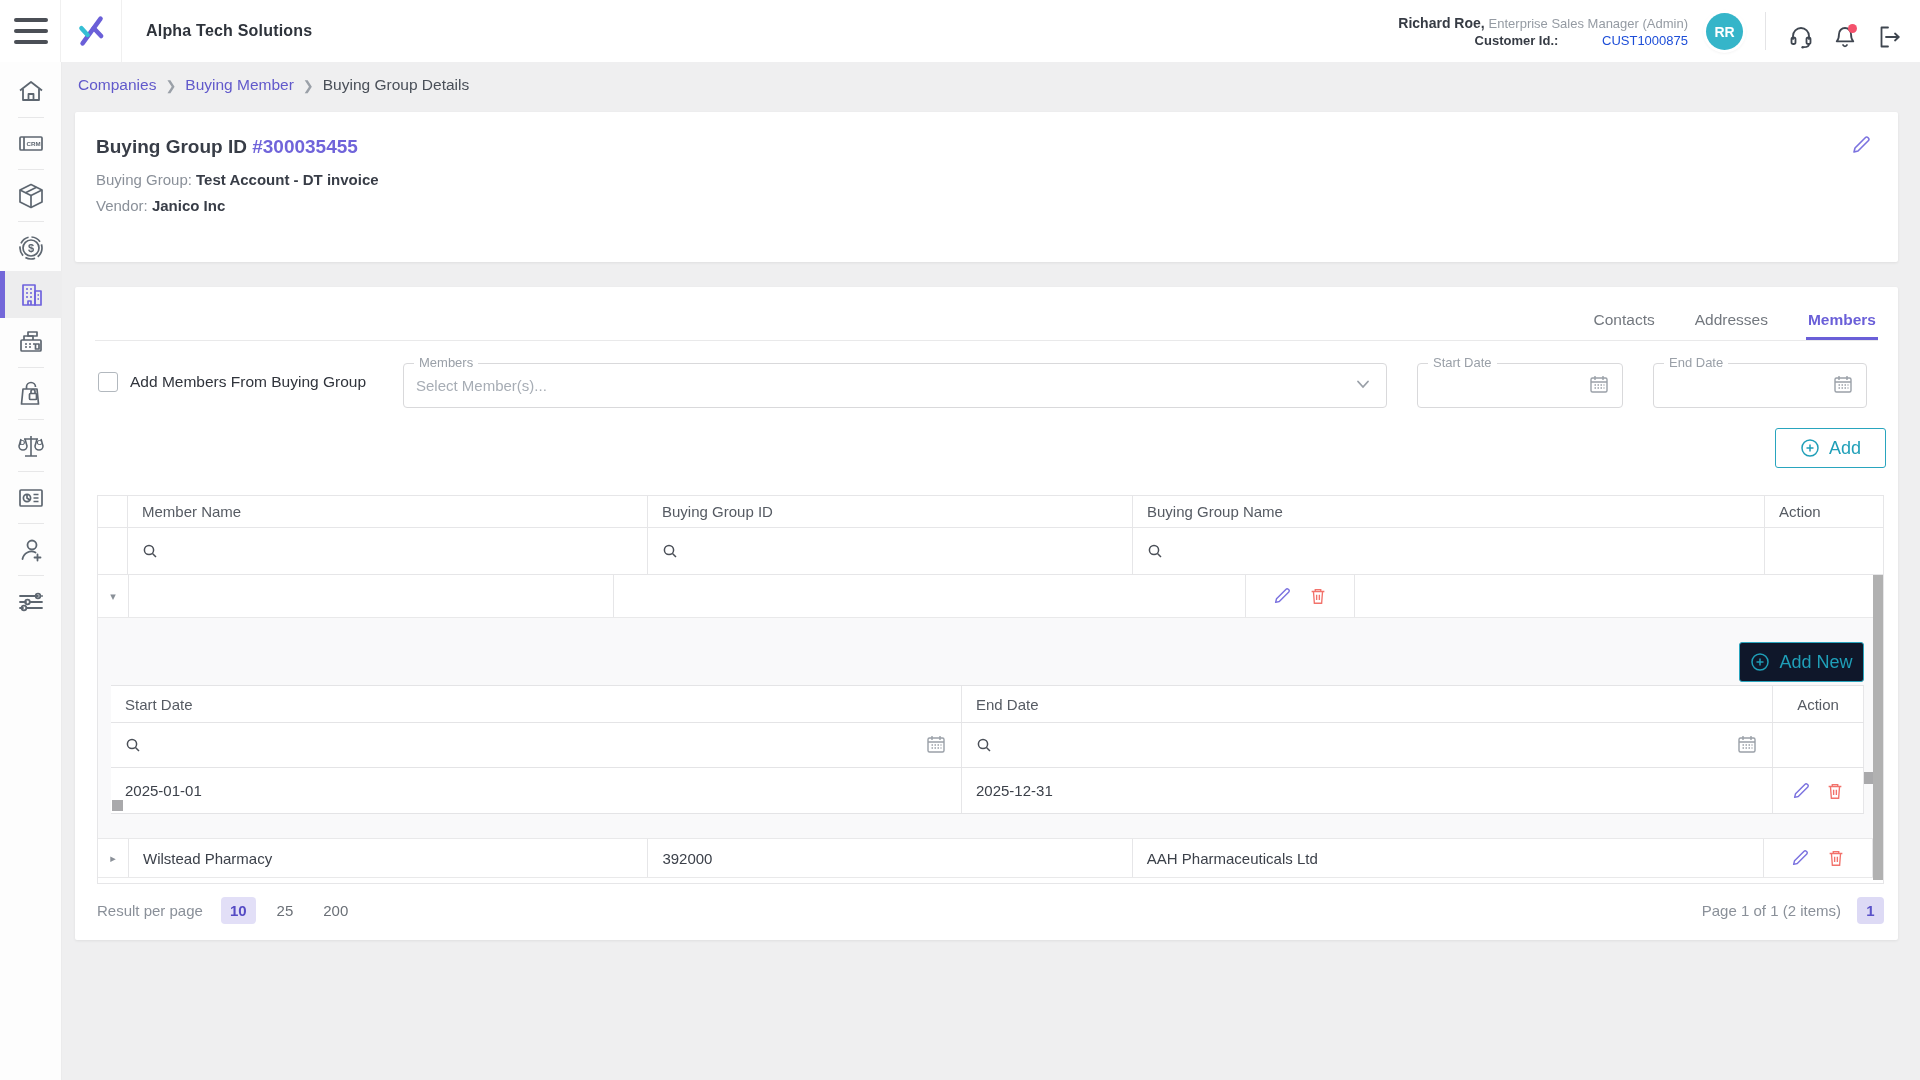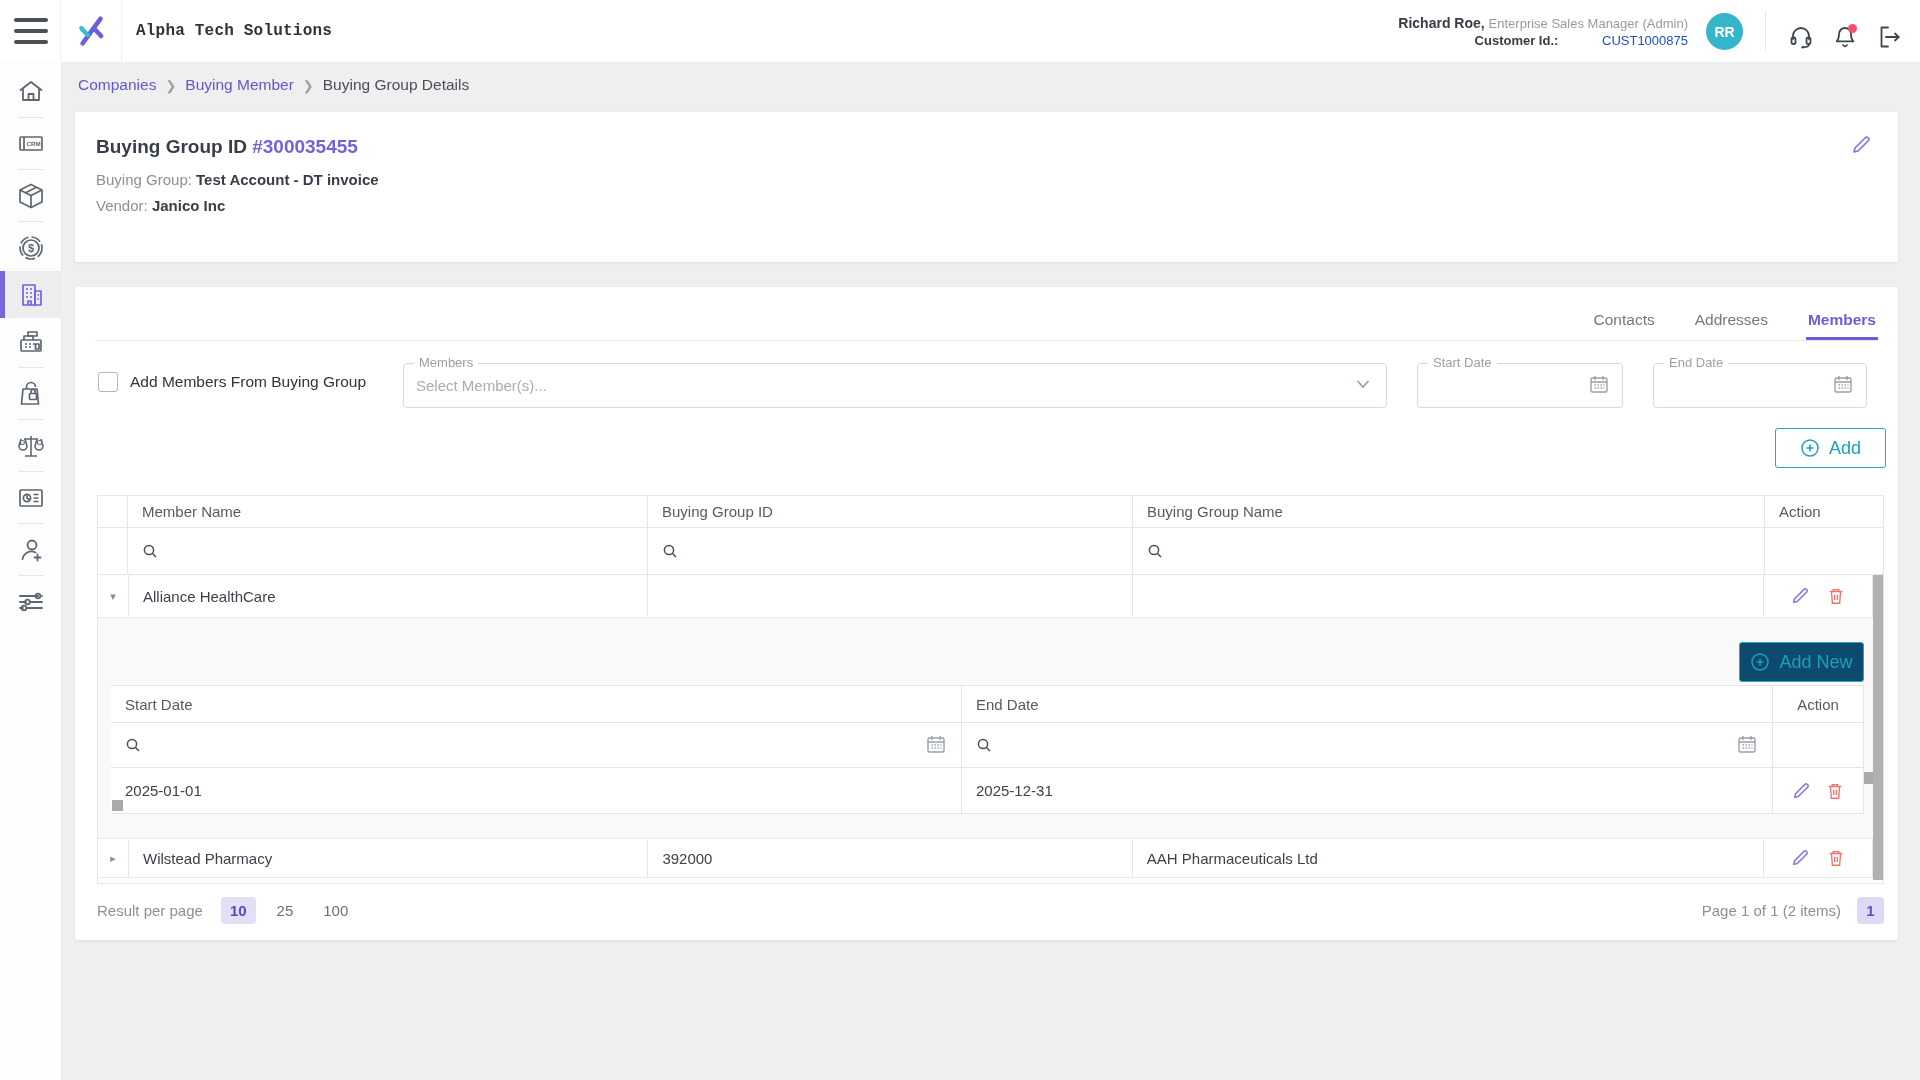--- a/index.html
+++ b/index.html
@@ -5,21 +5,21 @@
   * { margin:0; padding:0; box-sizing:border-box; }
   html,body { width:1920px; height:1080px; }
   body { font-family:"Liberation Sans", sans-serif; background:#efeff0; color:#3a3f48; overflow:hidden; }
   .page { position:relative; width:1920px; height:1080px; }
 
   
   .topbar { position:absolute; top:0; left:0; width:1920px; height:62px; background:#fff; z-index:5; display:flex; align-items:center; }
   .hamburger { width:34px; height:26px; margin-left:14px; display:flex; flex-direction:column; justify-content:space-between; cursor:pointer; }
   .hamburger span { display:block; height:4px; border-radius:2px; background:#4b4f56; }
   .logo-box { width:62px; height:62px; margin-left:12px; border-left:1px solid #f0f0f0; border-right:1px solid #f0f0f0; display:flex; align-items:center; justify-content:center; }
-  .app-title { font-size:16px; font-weight:bold; color:#2e333b; margin-left:14px; letter-spacing:.2px;font-family:Liberation Mono, monospace; }
+  .app-title { font-size:16px; font-weight:bold; color:#2e333b; margin-left:24px; letter-spacing:.2px; }
   .topbar-right { margin-left:auto; display:flex; align-items:flex-end; gap:18px; padding-right:18px; }
   .user-text { text-align:right; line-height:1.35; }
   .user-line1 { font-size:14px; }
   .user-name { font-weight:bold; color:#363b44; }
   .user-role { color:#959ba3; font-size:13px; }
   .user-line2 { font-size:13px; }
   .cust-label { font-weight:bold; color:#363b44; }
   .cust-value { color:#1d4ed8;margin-left:40px; }
   .avatar { width:37px; height:37px; border-radius:50%; background:#35b5c9; color:#fff; font-weight:bold; font-size:14px; display:flex; align-items:center; justify-content:center; box-shadow:0 0 0 3px #fff, 0 1px 4px rgba(0,0,0,.25); }
   .top-divider { width:1px; height:38px; background:#e4e4e6; margin:0 4px; }
@@ -95,21 +95,21 @@
   .body-rows .tcell:first-child { border-left:none; }
   .data-row { height:43px; border-bottom:1px solid #e9e9ea; }
   .row-wilstead { height:40px; border-top:1px solid #e9e9ea; }
   .vscroll { position:absolute; right:0; top:0; width:10px; height:305px; background:#b1b1b1; }
   .icon-edit { width:20px; height:20px; color:#7b72df; cursor:pointer; }
   .icon-trash { width:20px; height:20px; color:#f2726b; cursor:pointer; }
   .icon-edit svg,.icon-trash svg { width:20px; height:20px; }
 
   
   .expanded { position:relative; width:1775px; height:220px; background:#f9f9fa; }
-  .btn-addnew { position:absolute; left:1641px; top:24px; width:125px; height:40px; background:#0c4a6e; }
+  .btn-addnew { position:absolute; left:1641px; top:24px; width:125px; height:40px; background:#0f172a; }
   .ntable { position:absolute; left:13px; top:67px; width:1753px; background:#fff; color:#3c414a; }
   .n-start { width:851px; }
   .n-end { width:811px; }
   .n-act { width:91px; gap:14px; justify-content:center; }
   .nhead { height:38px; border-top:1px solid #e4e4e6; border-bottom:1px solid #e4e4e6; color:#565b63; }
   .nsearch { height:45px; border-bottom:1px solid #e4e4e6; }
   .nrow { height:46px; border-bottom:1px solid #e4e4e6; position:relative; }
   .cal-inline { margin-left:auto; color:#9aa0a8; }
   .cal-inline svg { width:22px; height:22px; }
   .n-hthumb { position:absolute; left:1px; bottom:2px; width:11px; height:11px; background:#a9a9ab; }
@@ -397,21 +397,20 @@
             </svg>
         </div>
         <div class="tcell c-act-h"></div>
       </div>
 
       <div class="tbody">
         <div class="body-rows">
 
           <div class="trow data-row">
             <div class="tcell c-exp">▾</div>
-            <div class="tcell c-name">Alliance HealthCare</div>
             <div class="tcell c-id"></div>
             <div class="tcell c-group"></div>
             <div class="tcell c-act">
               <span class="icon-edit">
                 <svg viewBox="0 0 22 22" fill="none" stroke="currentColor" stroke-width="1.6" stroke-linejoin="round">
                     <path d="M4 18l1-4L15.5 3.5a1.6 1.6 0 0 1 2.3 0l.7.7a1.6 1.6 0 0 1 0 2.3L8 17z"></path>
                   </svg>
               </span>
               <span class="icon-trash">
                 <svg viewBox="0 0 22 22" fill="none" stroke="currentColor" stroke-width="1.5">
@@ -509,19 +508,19 @@
           </div>
         </div>
         <div class="vscroll"></div>
       </div>
     </div>
 
     <div class="pagination">
       <span class="pp-label">Result per page</span>
       <span class="pp-opt active">10</span>
       <span class="pp-opt">25</span>
-      <span class="pp-opt">100</span>
+      <span class="pp-opt">200</span>
       <span class="pg-info">Page 1 of 1 (2 items)</span>
       <span class="pg-num">1</span>
     </div>
   </div>
 
 </div>
 
 </body></html>

